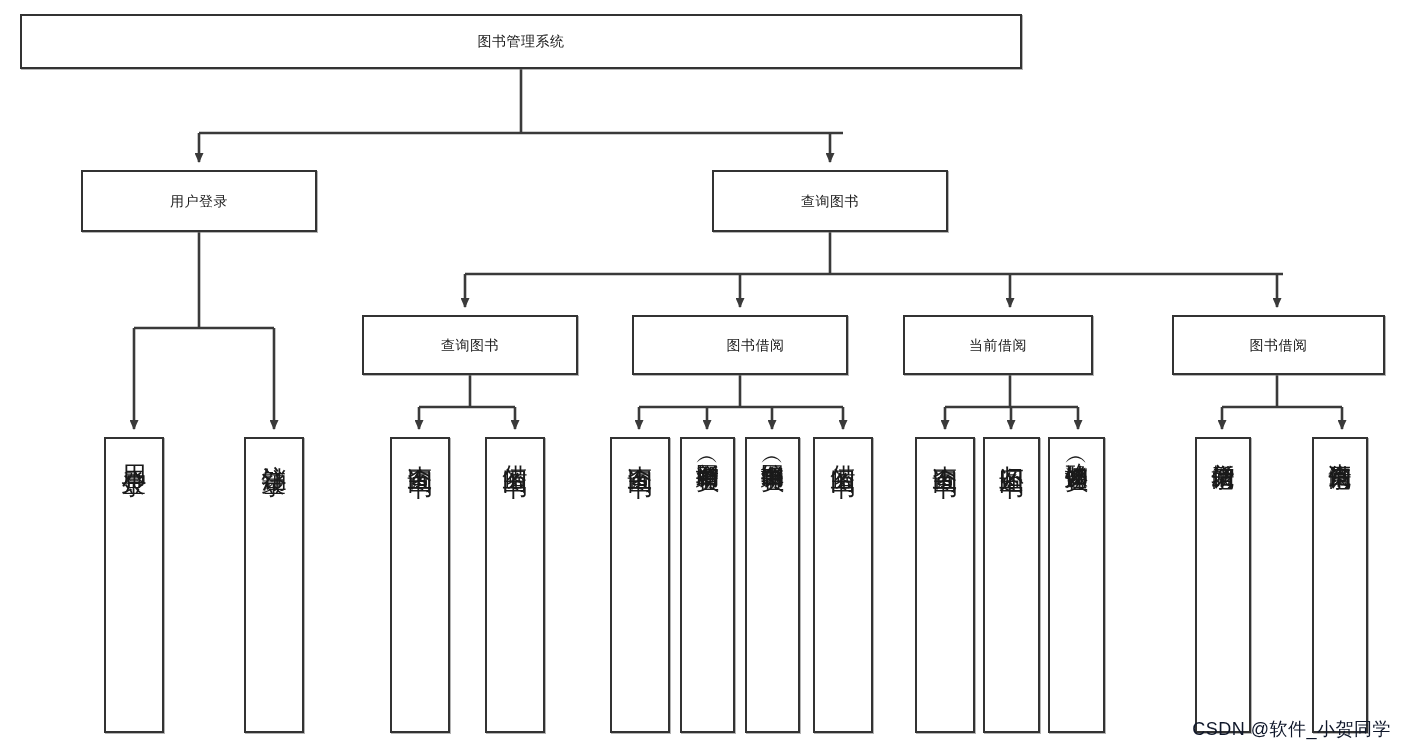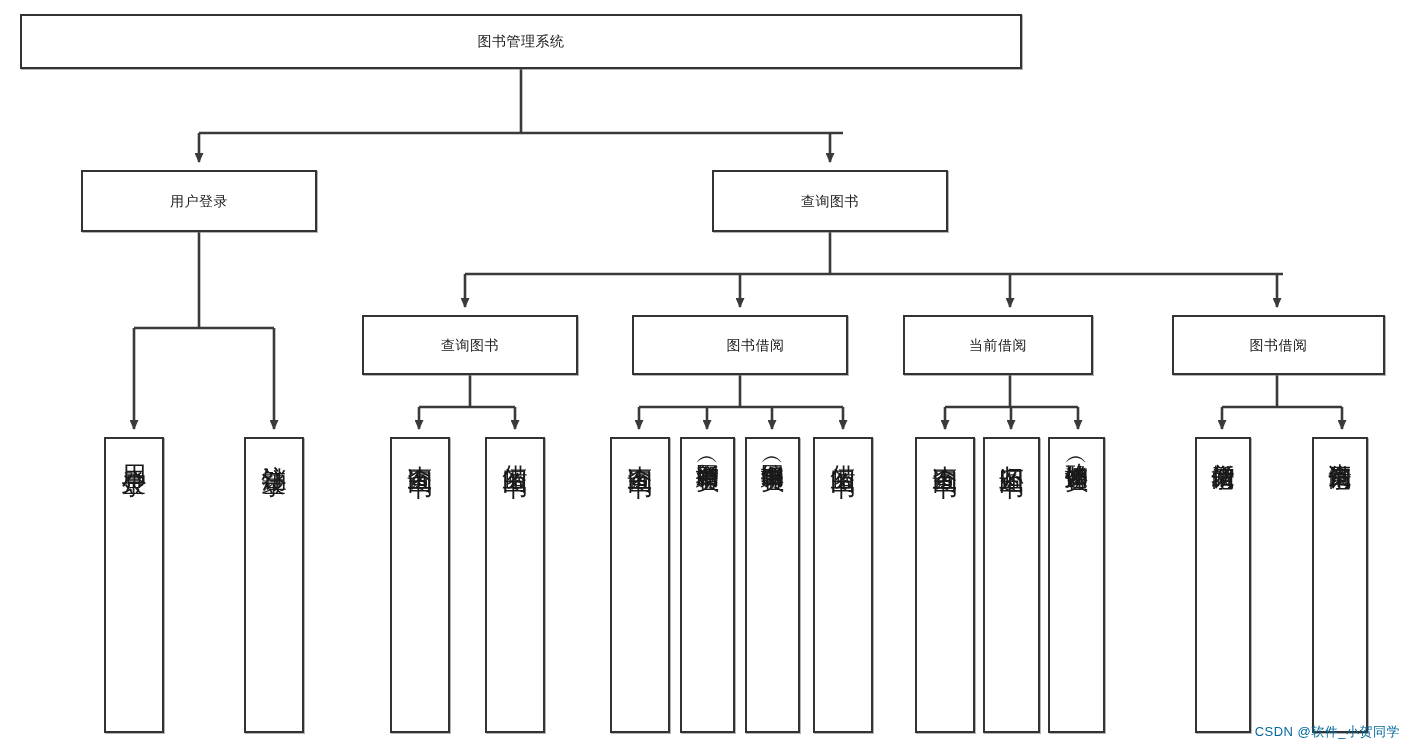--- a/index.html
+++ b/index.html
@@ -57,24 +57,24 @@
     font-size: 25px;
     letter-spacing: 3px;
     line-height: 1;
   }
   .node.vert.tight .label {
     font-size: 23px;
     letter-spacing: 1px;
   }
   .watermark {
     position: absolute;
-    right: 5px;
+    right: 14px;
     bottom: 6px;
-    font-size: 13px;
-    color: #0369a1;
+    font-size: 18px;
+    color: #0f172a;
     letter-spacing: 0.5px;
     white-space: nowrap;
     pointer-events: none;
   }
 </style>
 </head>
 <body>
 
 <div id="canvas">
 

